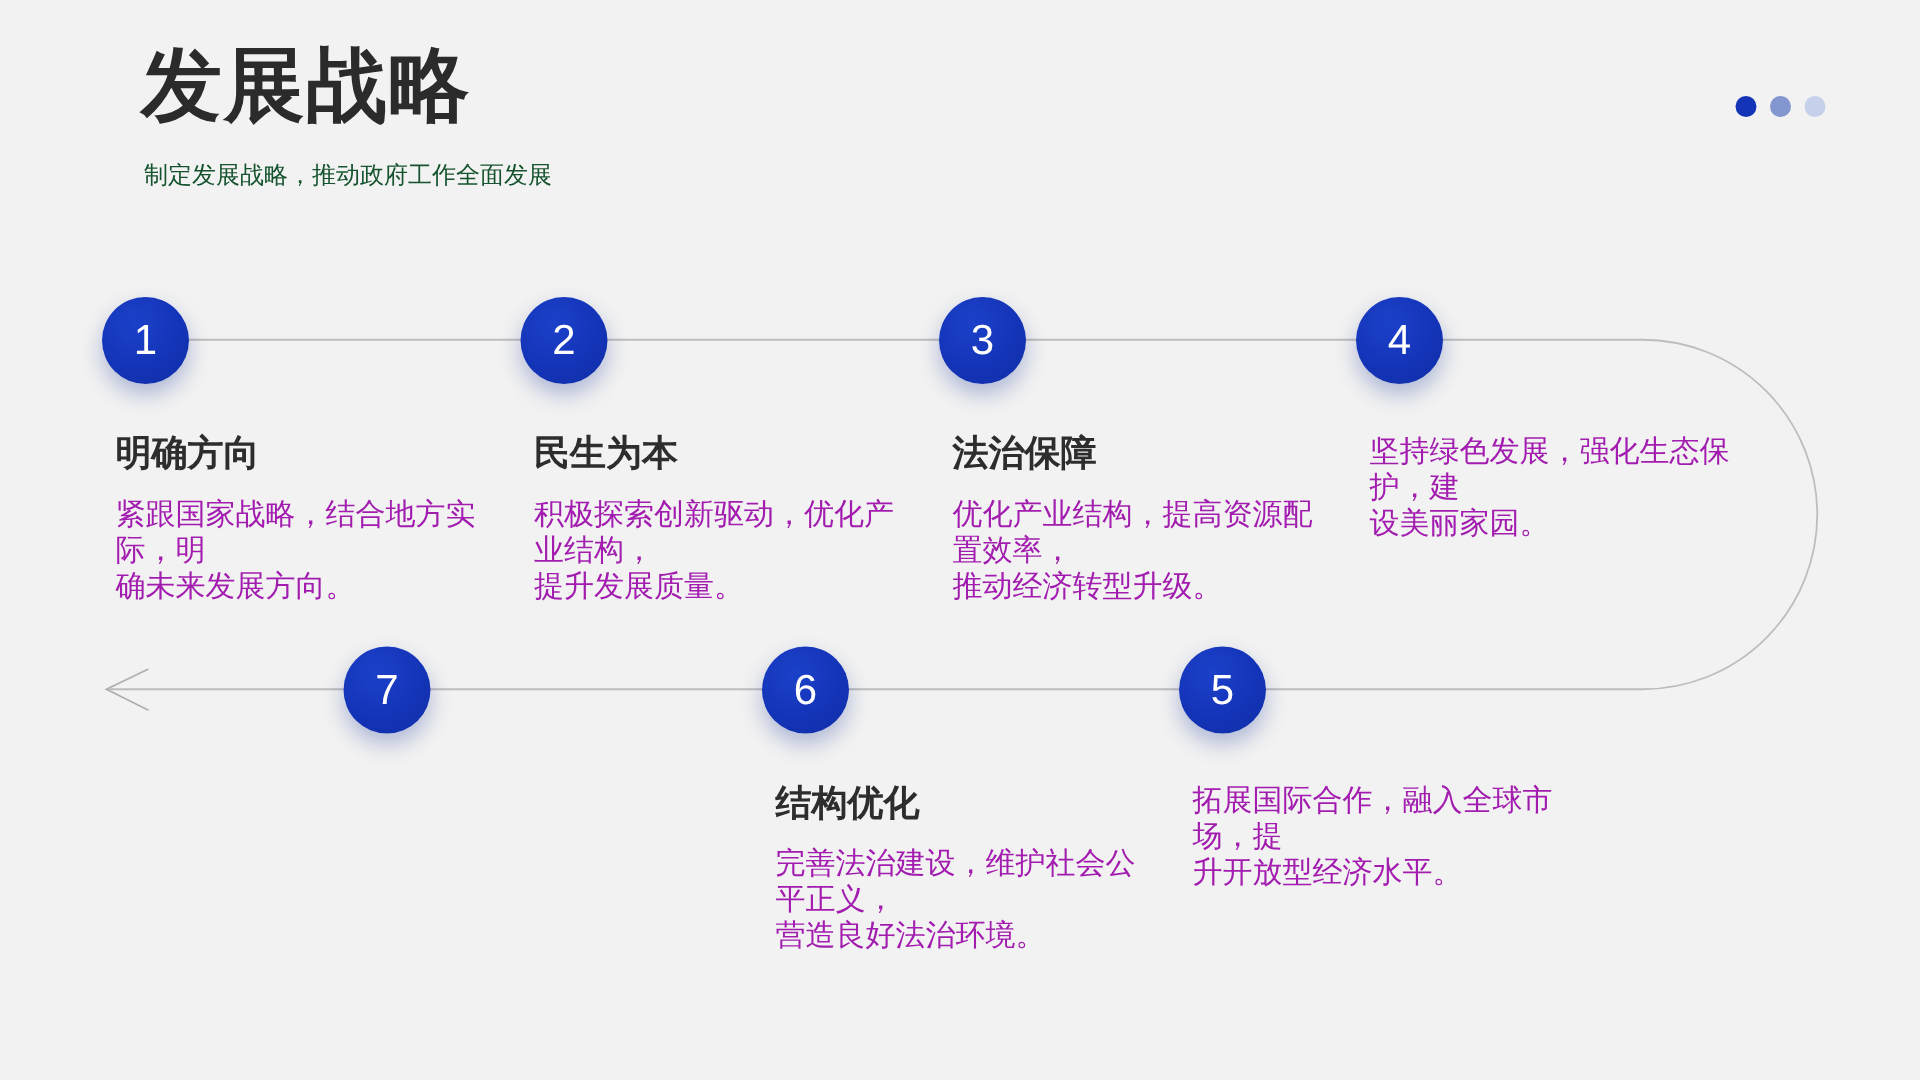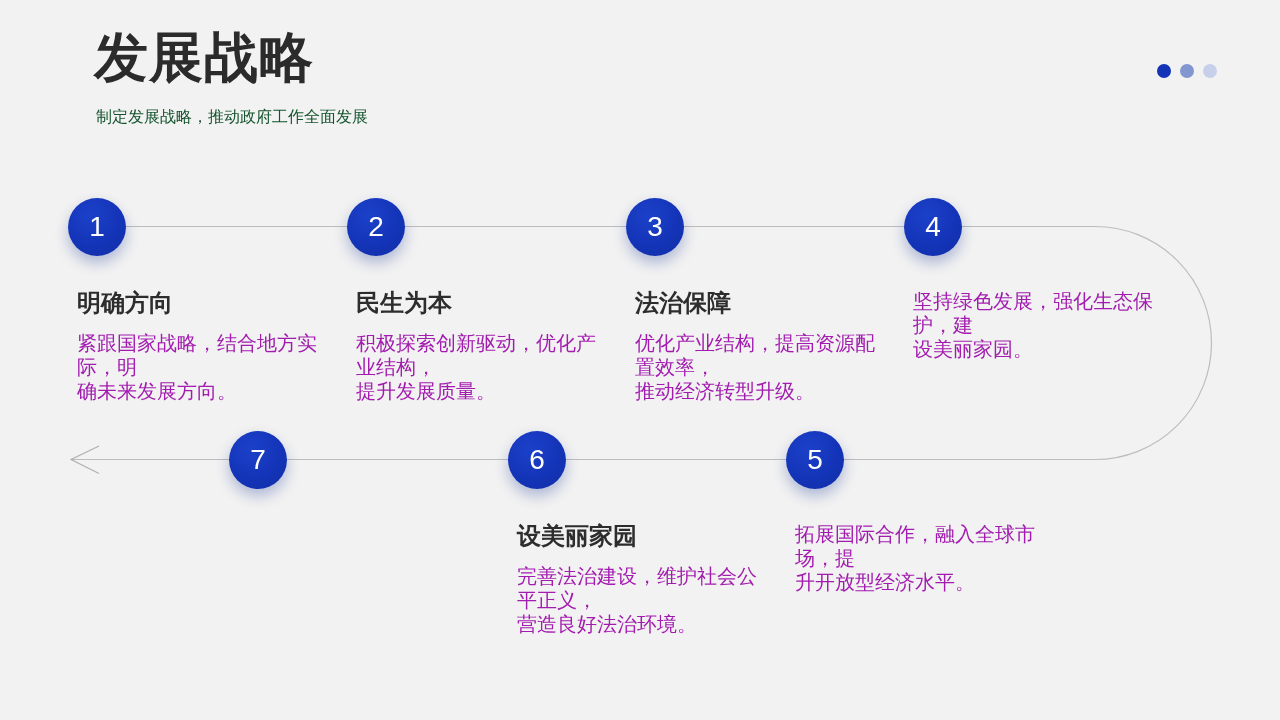--- a/index.html
+++ b/index.html
@@ -175,21 +175,21 @@
     </div>
     <div class="node-text">
     </div>
   </div>
 
   <div class="node" style="left:508px; top:431px;">
     <div class="node-circle">
       <span class="node-num">6</span>
     </div>
     <div class="node-text">
-      <h3 class="node-title">设美丽家园</h3>
+      <h3 class="node-title">结构优化</h3>
       <p class="node-desc">完善法治建设，维护社会公平正义，
 营造良好法治环境。</p>
     </div>
   </div>
 
   <div class="node" style="left:786px; top:431px;">
     <div class="node-circle">
       <span class="node-num">5</span>
     </div>
     <div class="node-text">

